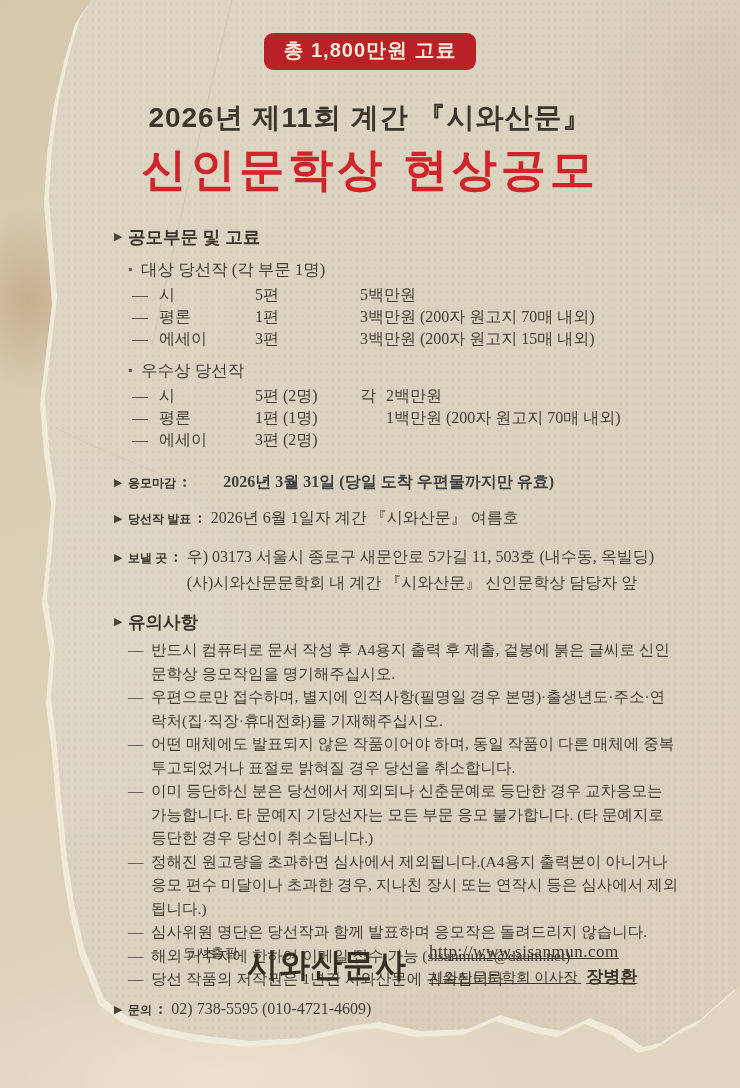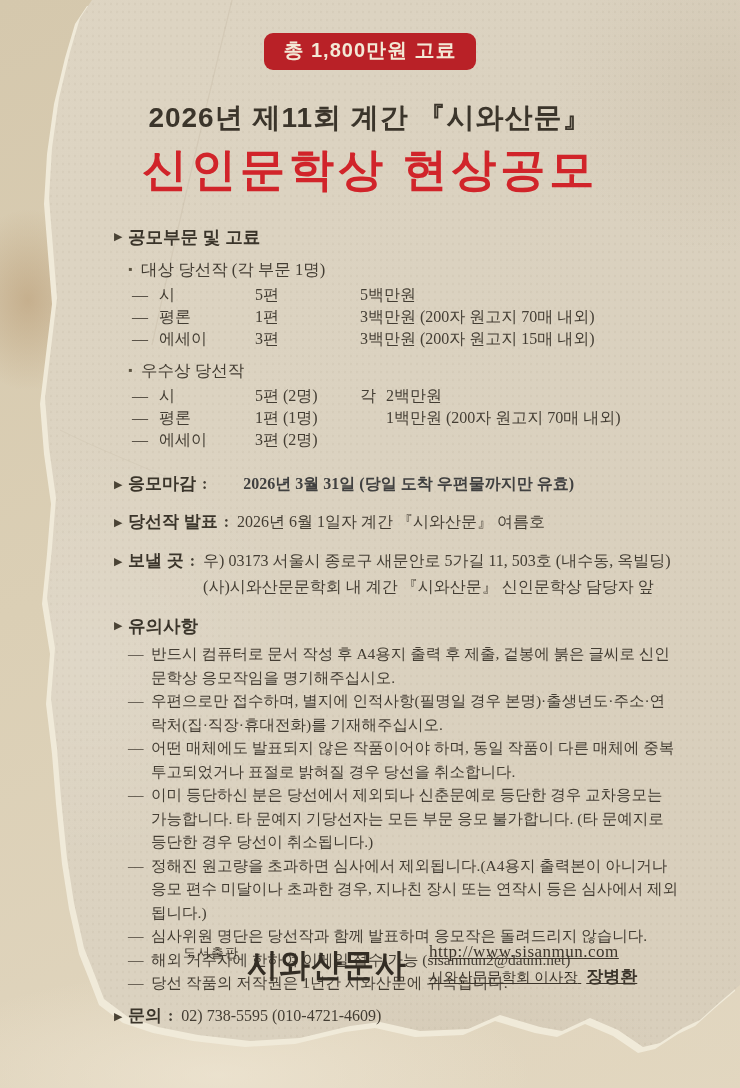--- a/index.html
+++ b/index.html
@@ -33,40 +33,40 @@
 
   
   .content{position:absolute;left:0;top:0;width:740px;color:#3c362c;}
   .center{text-align:center;}
   .badge-wrap{margin-top:33px;}
   .badge{display:inline-block;background:#b92127;color:#f3e9d6;border-radius:9px;
     padding:4px 19px 6px;font-family:"Liberation Sans","DejaVu Sans",sans-serif;
     font-weight:bold;font-size:20px;letter-spacing:1px;}
   .subtitle{margin-top:29px;font-family:"Liberation Sans","DejaVu Sans",sans-serif;
     font-weight:bold;font-size:28px;color:#3b352b;letter-spacing:1px;}
-  .main-title{margin-top:3px;font-family:Liberation Serif, serif;
+  .main-title{margin-top:3px;font-family:Liberation Sans, sans-serif;
     font-weight:800;font-size:45px;color:#d1242a;letter-spacing:4px;}
 
   .body-area{margin:25px 64px 0 114px;font-size:16px;color:#433d33;}
 
   .sec-head{display:flex;align-items:center;font-family:"Liberation Sans","DejaVu Sans",sans-serif;
     font-weight:bold;font-size:17.5px;color:#3a342a;}
   .tri{width:14px;font-size:11px;color:#4a4335;flex:0 0 auto;transform:translateY(-1px);}
   .group-title{display:flex;align-items:center;padding-left:14px;margin-top:10px;font-size:16.5px;}
   .sq{width:13px;font-size:12px;color:#5a5240;flex:0 0 auto;transform:translateY(-1px);}
   .rows{margin-top:3px;}
   .row{display:flex;padding-left:18px;line-height:22px;}
   .dash{width:27px;flex:0 0 auto;}
   .genre{width:96px;flex:0 0 auto;}
   .count{width:105px;flex:0 0 auto;}
   .prize{flex:1;}
   .prize-prefix{display:inline-block;width:26px;}
 
   .kv{display:flex;align-items:baseline;margin-top:15px;}
-  .kv-label{font-family:"Liberation Sans","DejaVu Sans",sans-serif;font-weight:bold;font-size:17px;color:#3a342a;}
+  .kv-label{font-family:"Liberation Sans","DejaVu Sans",sans-serif;font-weight:bold;font-size:12px;color:#3a342a;}
   .kv-colon{margin:0 8px 0 6px;font-weight:bold;}
   .kv-value{font-size:16px;}
   .kv.deadline{margin-top:21px;}
   .kv.deadline .kv-value{color:#404040;font-weight:700;margin-left:28px;}
   .addr-lines{font-size:16px;}
   .addr-lines div{line-height:26px;}
 
   .notes-head{margin-top:14px;}
   .notes{margin-top:4px;width:566px;}
   .note{display:flex;padding-left:14px;line-height:23.5px;font-size:15.5px;}

